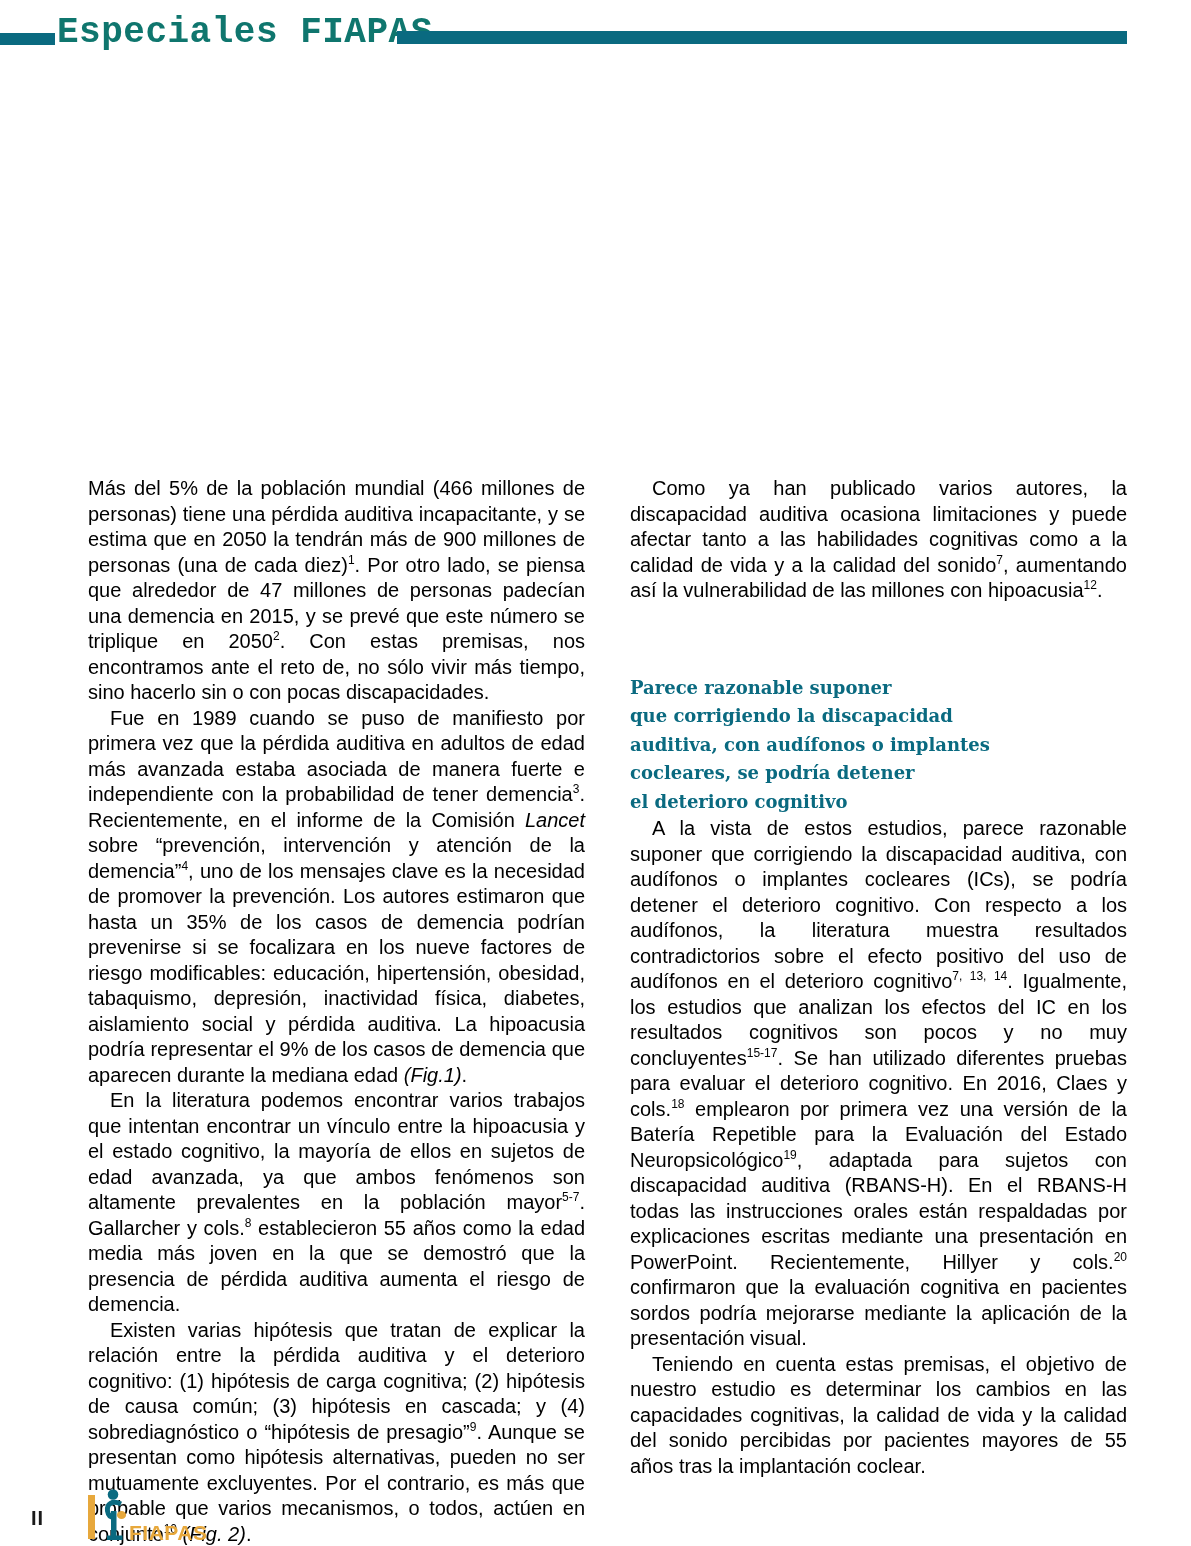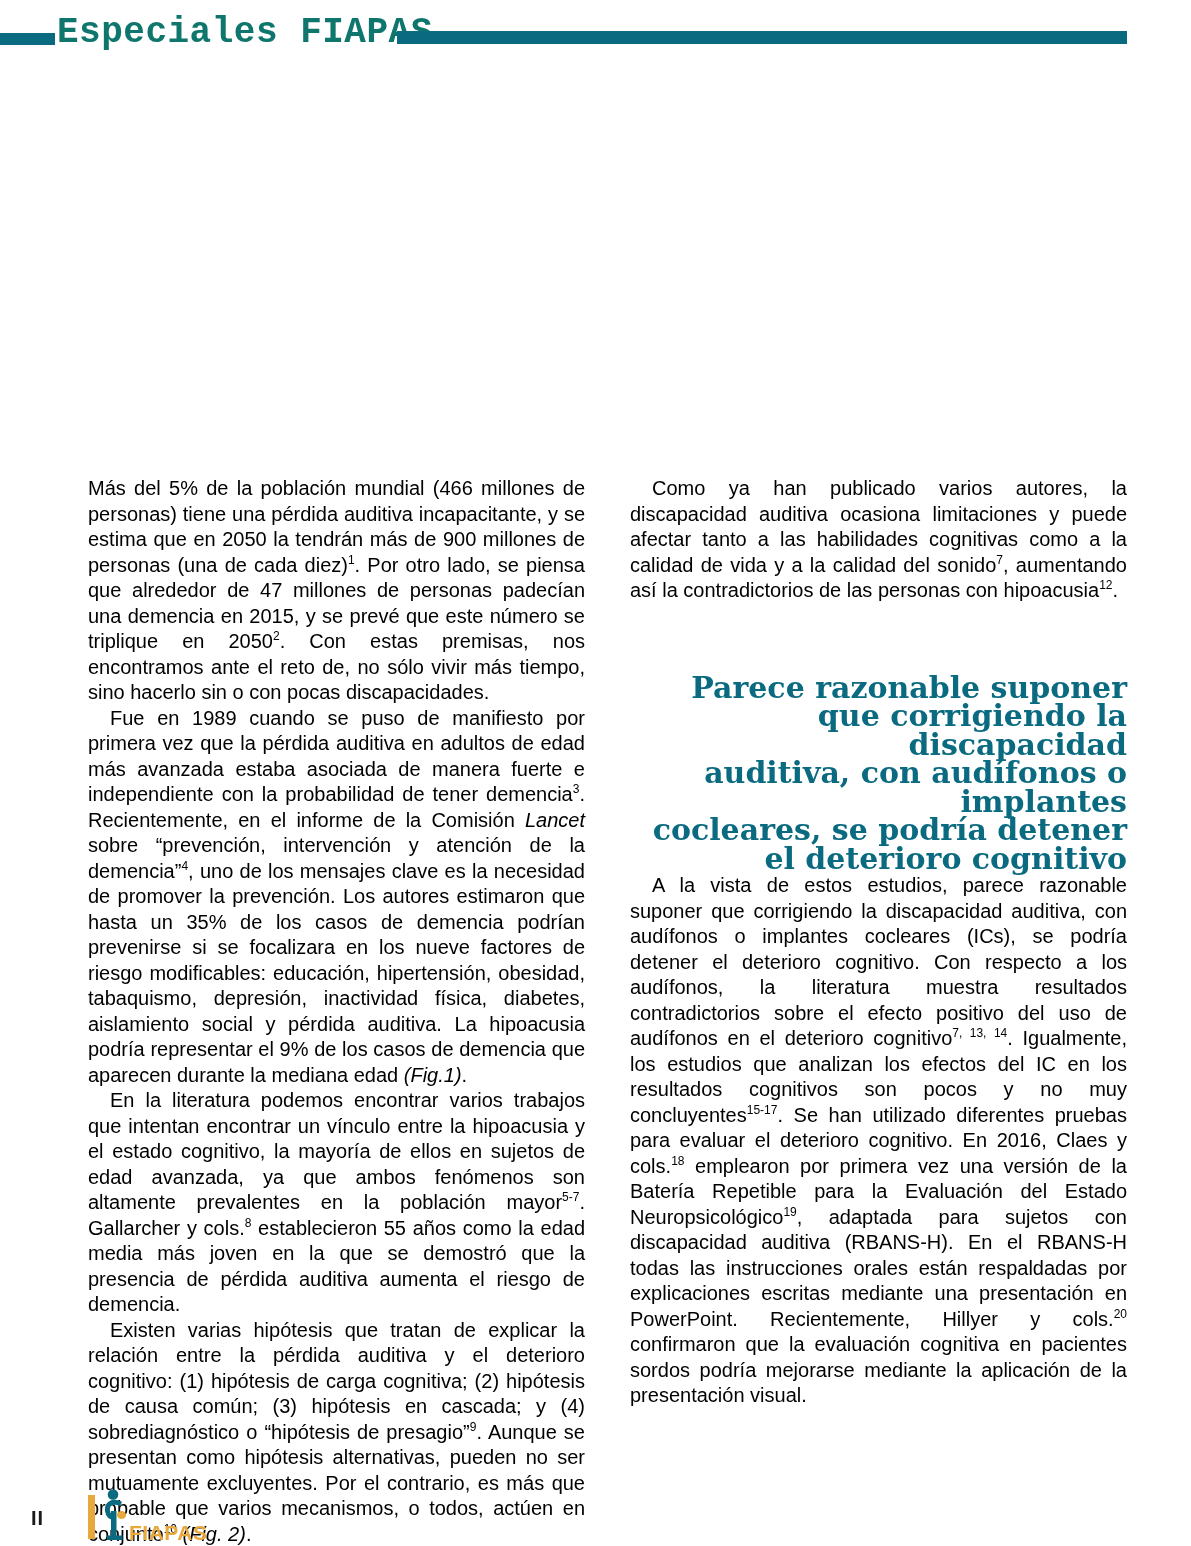--- a/index.html
+++ b/index.html
@@ -38,24 +38,24 @@
     text-indent:22px;
     hyphens:auto;
     -webkit-hyphens:auto;
   }
   .col p.no-indent{text-indent:0;}
   .col p sup{font-size:12px;line-height:0;vertical-align:super;}
   .col p .it{font-style:italic;}
   .pull-quote{
     margin-top:70px;
     font-family:"DejaVu Serif", serif;
-    font-weight:bold;font-size:30px;line-height:28.5px;
+    font-weight:bold;font-size:18px;line-height:28.5px;
     color:var(--teal);
     white-space:pre-line;
-    text-align:right;
+    text-align:left;
   }
   .after-quote{margin-top:38px;}
   
   .page-number{
     position:absolute;left:31px;top:1507px;
     font-size:20px;font-weight:bold;color:#1a1a1a;letter-spacing:1px;
   }
   .footer-gold-bar{position:absolute;left:88px;top:1495px;width:7px;height:44px;background:var(--gold);}
   .logo-figure{position:absolute;left:104px;top:1489px;}
   .logo-text{
@@ -74,27 +74,28 @@
 
 
   <div class="col col-left">
     <p class="no-indent"><span>Más del 5% de la población mundial (466 millones de personas) tiene una pérdida auditiva incapacitante, y se estima que en 2050 la tendrán más de 900 millones de personas (una de cada diez)</span><sup>1</sup><span>. Por otro lado, se piensa que alrededor de 47 millones de personas padecían una demencia en 2015, y se prevé que este número se triplique en 2050</span><sup>2</sup><span>. Con estas premisas, nos encontramos ante el reto de, no sólo vivir más tiempo, sino hacerlo sin o con pocas discapacidades.</span></p>
     <p><span>Fue en 1989 cuando se puso de manifiesto por primera vez que la pérdida auditiva en adultos de edad más avanzada estaba asociada de manera fuerte e independiente con la probabilidad de tener demencia</span><sup>3</sup><span>. Recientemente, en el informe de la Comisión </span><span class="it">Lancet</span><span> sobre “prevención, intervención y atención de la demencia”</span><sup>4</sup><span>, uno de los mensajes clave es la necesidad de promover la prevención. Los autores estimaron que hasta un 35% de los casos de demencia podrían prevenirse si se focalizara en los nueve factores de riesgo modificables: educación, hipertensión, obesidad, tabaquismo, depresión, inactividad física, diabetes, aislamiento social y pérdida auditiva. La hipoacusia podría representar el 9% de los casos de demencia que aparecen durante la mediana edad </span><span class="it">(Fig.1)</span><span>.</span></p>
     <p><span>En la literatura podemos encontrar varios trabajos que intentan encontrar un vínculo entre la hipoacusia y el estado cognitivo, la mayoría de ellos en sujetos de edad avanzada, ya que ambos fenómenos son altamente prevalentes en la población mayor</span><sup>5-7</sup><span>. Gallarcher y cols.</span><sup>8</sup><span> establecieron 55 años como la edad media más joven en la que se demostró que la presencia de pérdida auditiva aumenta el riesgo de demencia.</span></p>
     <p><span>Existen varias hipótesis que tratan de explicar la relación entre la pérdida auditiva y el deterioro cognitivo: (1) hipótesis de carga cognitiva; (2) hipótesis de causa común; (3) hipótesis en cascada; y (4) sobrediagnóstico o “hipótesis de presagio”</span><sup>9</sup><span>. Aunque se presentan como hipótesis alternativas, pueden no ser mutuamente excluyentes. Por el contrario, es más que probable que varios mecanismos, o todos, actúen en conjunto</span><sup>10</sup><span> </span><span class="it">(Fig. 2)</span><span>.</span></p>
   </div>
 
   <div class="col col-right">
-    <p><span>Como ya han publicado varios autores, la discapacidad auditiva ocasiona limitaciones y puede afectar tanto a las habilidades cognitivas como a la calidad de vida y a la calidad del sonido</span><sup>7</sup><span>, aumentando así la contradictorios de las personas con hipoacusia</span><sup>12</sup><span>.</span></p>
+    <p><span>Como ya han publicado varios autores, la discapacidad auditiva ocasiona limitaciones y puede afectar tanto a las habilidades cognitivas como a la calidad de vida y a la calidad del sonido</span><sup>7</sup><span>, aumentando así la vulnerabilidad de las millones con hipoacusia</span><sup>12</sup><span>.</span></p>
     <div class="pull-quote">Parece razonable suponer
 que corrigiendo la discapacidad
 auditiva, con audífonos o implantes
 cocleares, se podría detener
 el deterioro cognitivo</div>
     <p class="after-quote"><span>A la vista de estos estudios, parece razonable suponer que corrigiendo la discapacidad auditiva, con audífonos o implantes cocleares (ICs), se podría detener el deterioro cognitivo. Con respecto a los audífonos, la literatura muestra resultados contradictorios sobre el efecto positivo del uso de audífonos en el deterioro cognitivo</span><sup>7, 13, 14</sup><span>. Igualmente, los estudios que analizan los efectos del IC en los resultados cognitivos son pocos y no muy concluyentes</span><sup>15-17</sup><span>. Se han utilizado diferentes pruebas para evaluar el deterioro cognitivo. En 2016, Claes y cols.</span><sup>18</sup><span> emplearon por primera vez una versión de la Batería Repetible para la Evaluación del Estado Neuropsicológico</span><sup>19</sup><span>, adaptada para sujetos con discapacidad auditiva (RBANS-H). En el RBANS-H todas las instrucciones orales están respaldadas por explicaciones escritas mediante una presentación en PowerPoint. Recientemente, Hillyer y cols.</span><sup>20</sup><span> confirmaron que la evaluación cognitiva en pacientes sordos podría mejorarse mediante la aplicación de la presentación visual.</span></p>
+    <p><span>Teniendo en cuenta estas premisas, el objetivo de nuestro estudio es determinar los cambios en las capacidades cognitivas, la calidad de vida y la calidad del sonido percibidas por pacientes mayores de 55 años tras la implantación coclear.</span></p>
   </div>
 
   <div class="page-number">II</div>
   <div class="footer-gold-bar"></div>
   <div class="logo-figure">
     <svg width="26" height="52" viewBox="0 0 26 52" aria-hidden="true">
       <circle cx="9" cy="5.5" r="5.3" fill="#0a6a80"></circle>
       <path d="M 17 15 C 8 11, 2.5 15, 3.5 22 C 4.2 26.5 6.5 28.5 10 28.5" fill="none" stroke="#0a6a80" stroke-width="5"></path>
       <rect x="7" y="22" width="5.5" height="25" fill="#0a6a80"></rect>
       <rect x="3" y="46.5" width="15.5" height="4.5" fill="#0a6a80"></rect>

